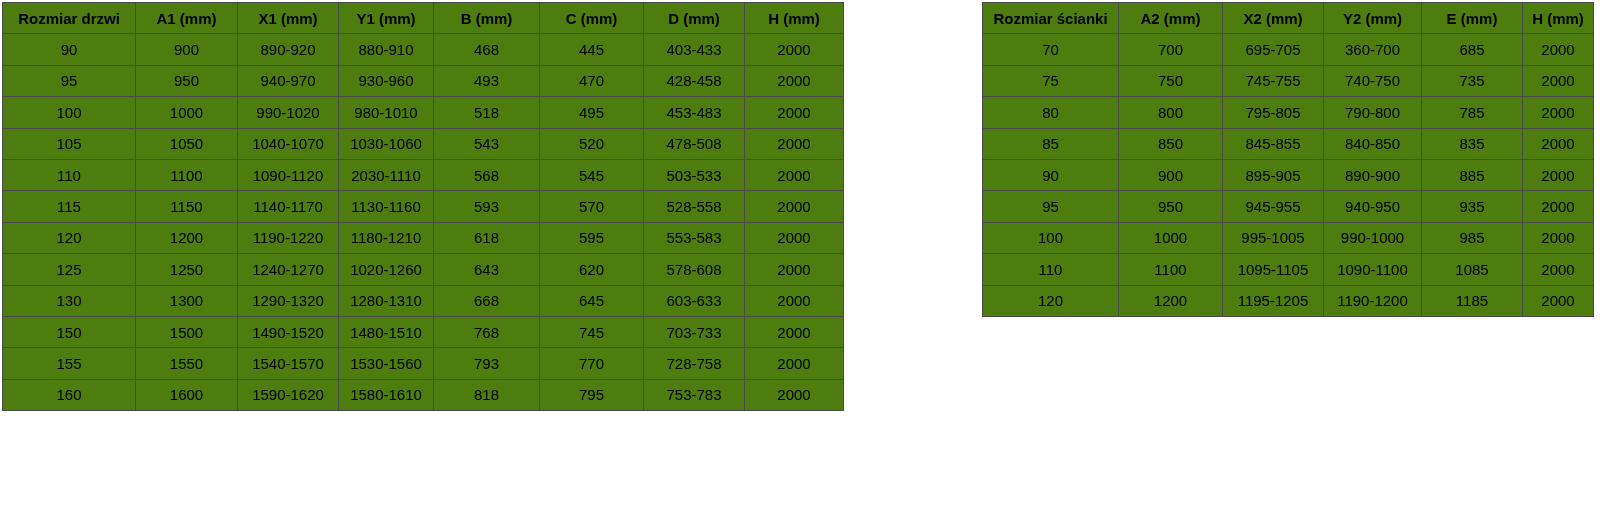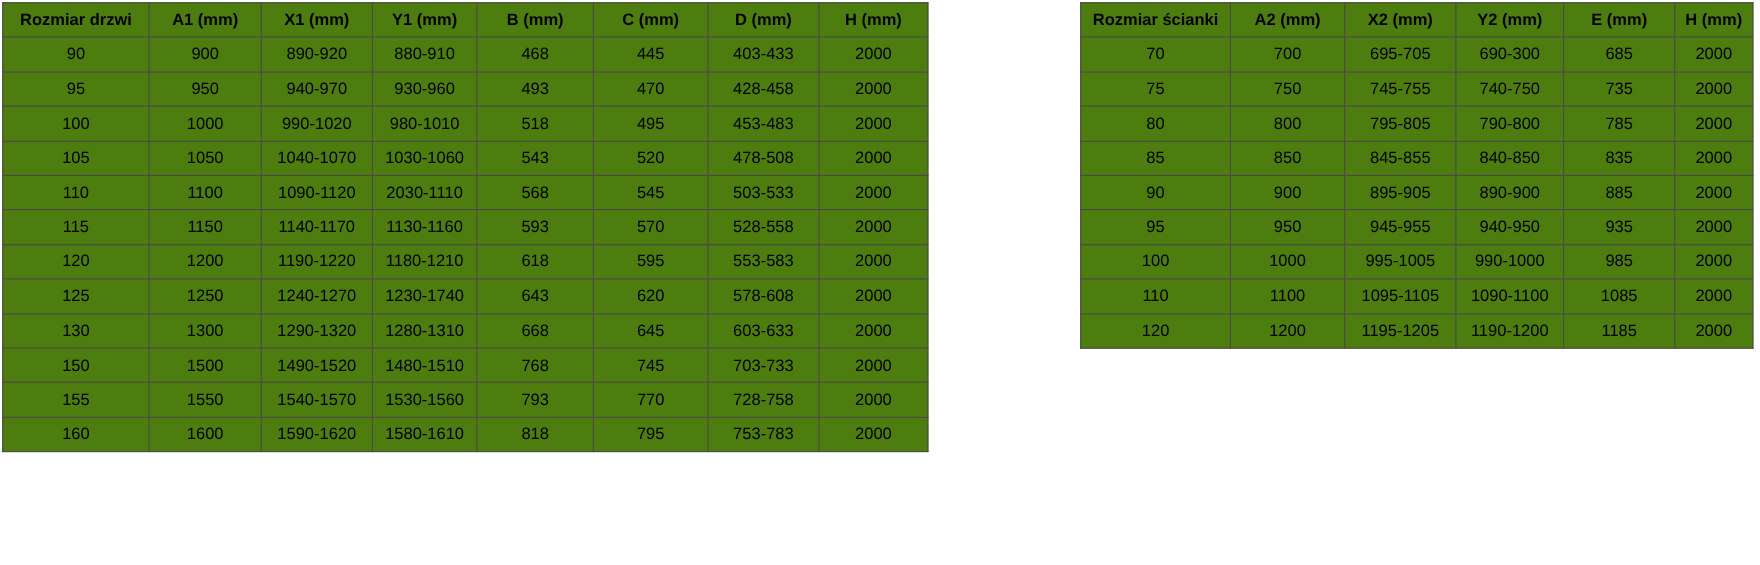--- a/index.html
+++ b/index.html
@@ -137,21 +137,21 @@
         <td>1180-1210</td>
         <td>618</td>
         <td>595</td>
         <td>553-583</td>
         <td>2000</td>
       </tr>
       <tr>
         <td>125</td>
         <td>1250</td>
         <td>1240-1270</td>
-        <td>1230-1740</td>
+        <td>1020-1260</td>
         <td>643</td>
         <td>620</td>
         <td>578-608</td>
         <td>2000</td>
       </tr>
       <tr>
         <td>130</td>
         <td>1300</td>
         <td>1290-1320</td>
         <td>1280-1310</td>
@@ -210,21 +210,21 @@
         <th>Y2 (mm)</th>
         <th>E (mm)</th>
         <th>H (mm)</th>
       </tr>
   </thead>
   <tbody>
       <tr>
         <td>70</td>
         <td>700</td>
         <td>695-705</td>
-        <td>690-300</td>
+        <td>360-700</td>
         <td>685</td>
         <td>2000</td>
       </tr>
       <tr>
         <td>75</td>
         <td>750</td>
         <td>745-755</td>
         <td>740-750</td>
         <td>735</td>
         <td>2000</td>

